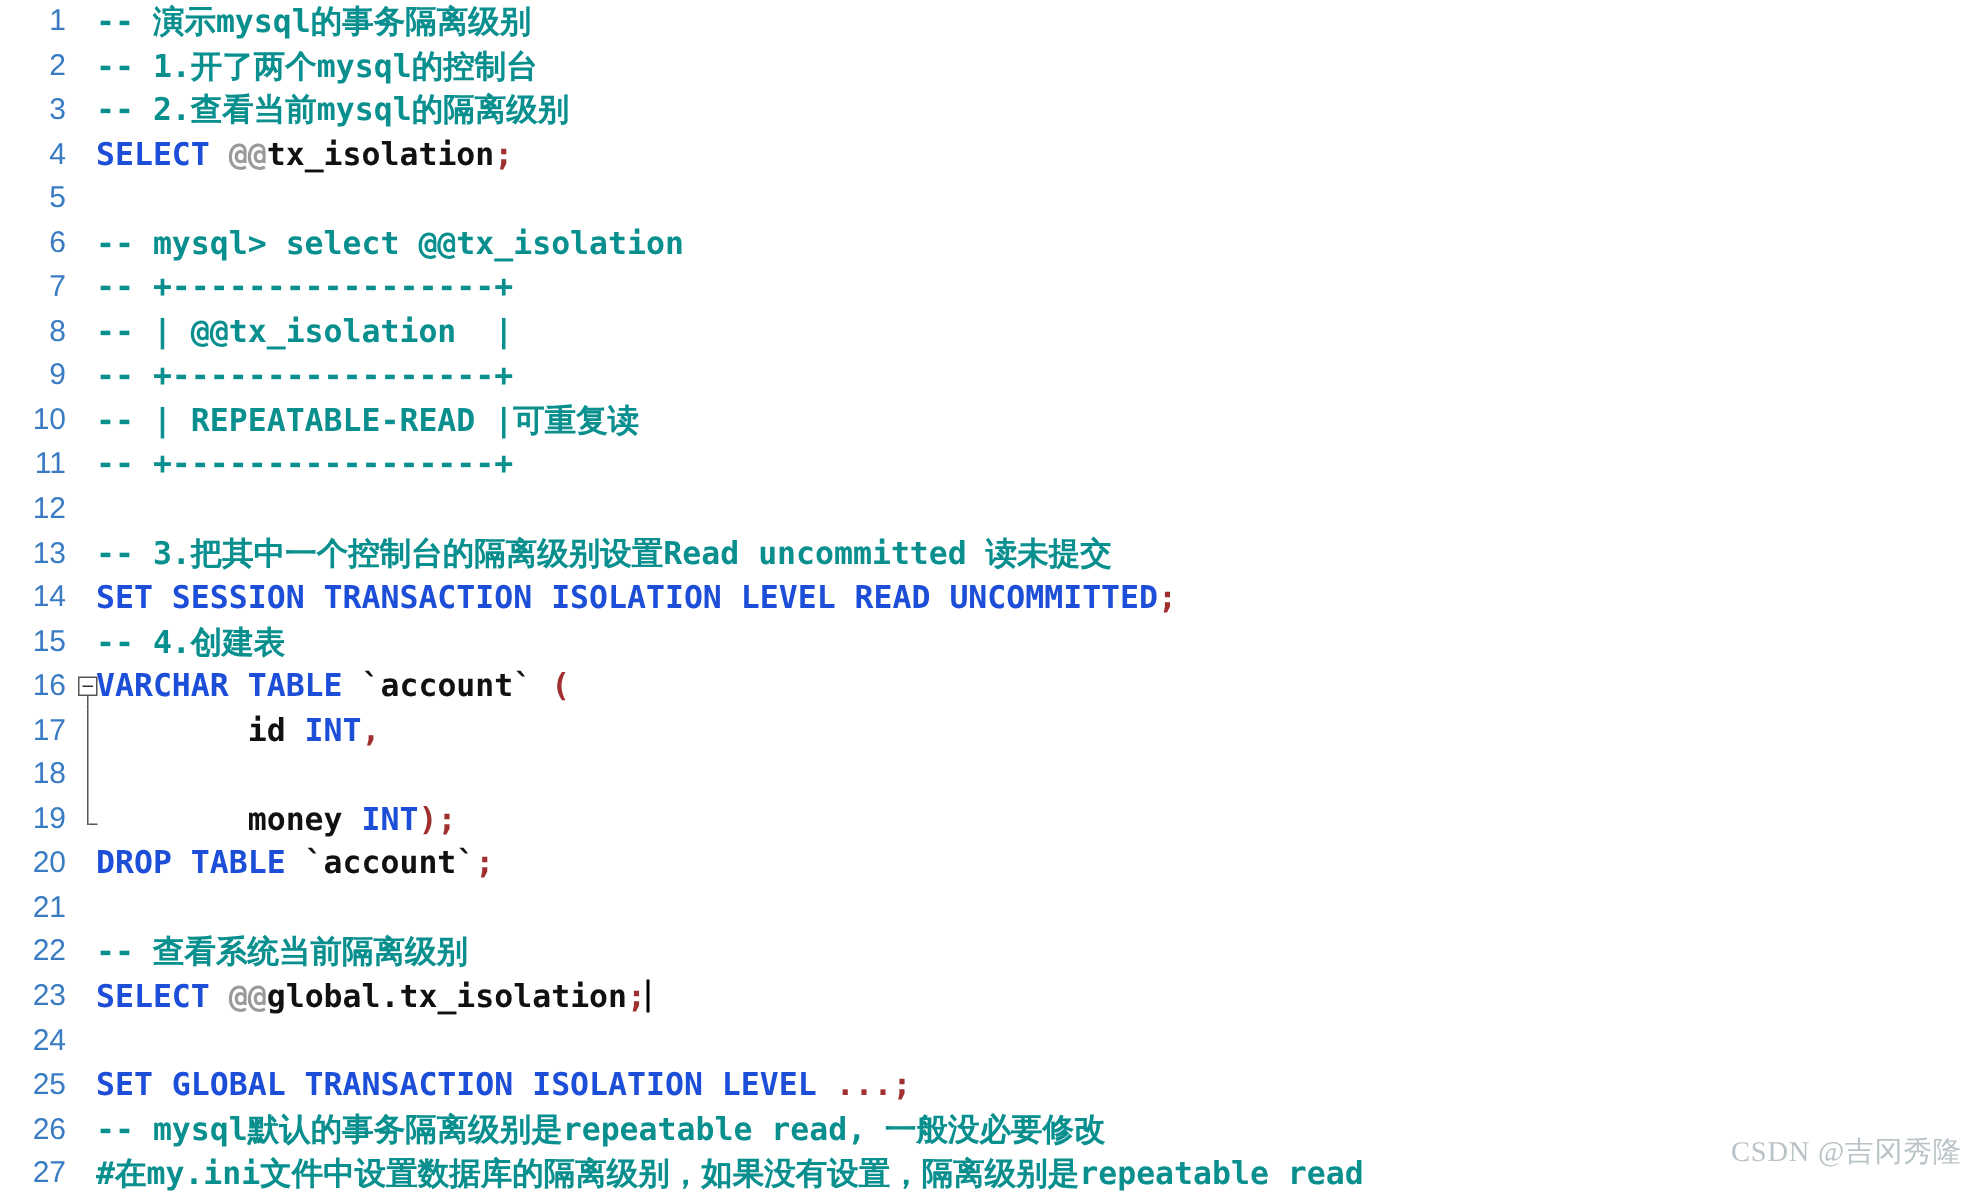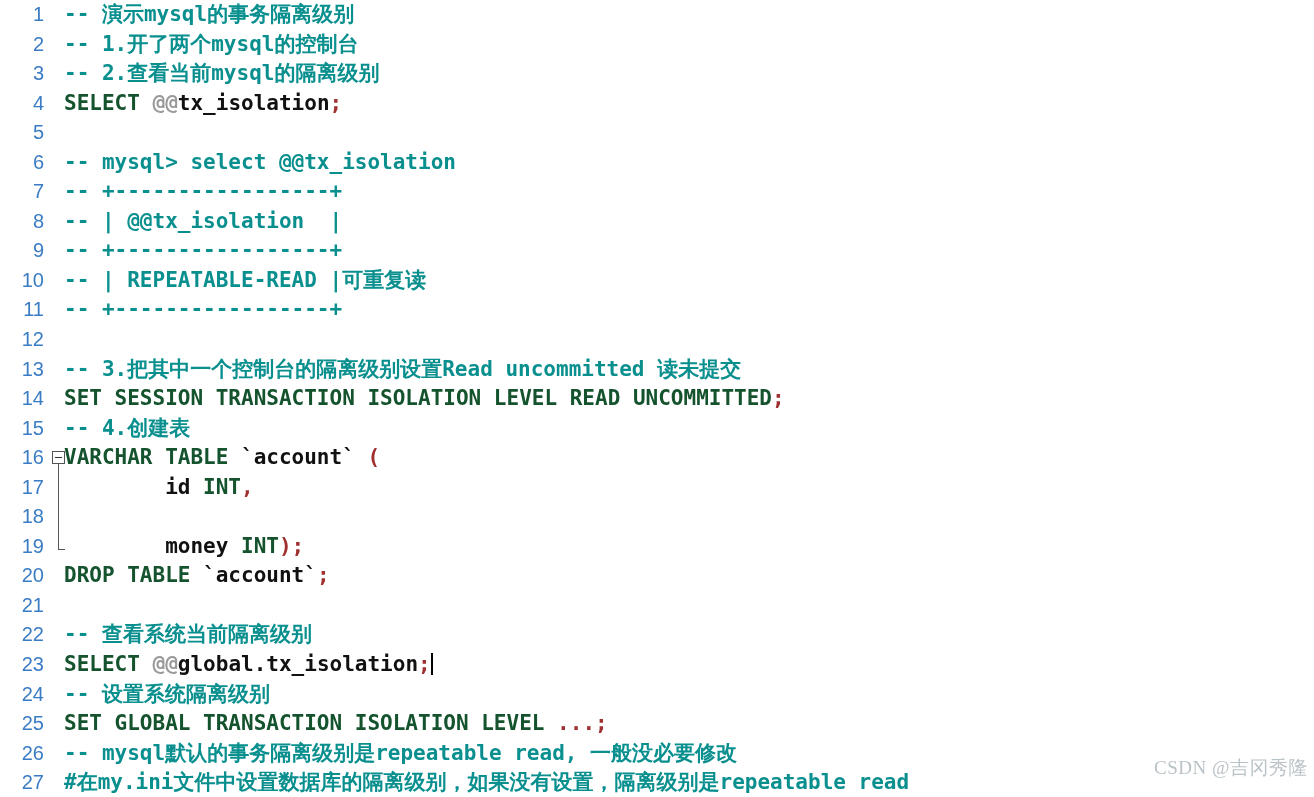--- a/index.html
+++ b/index.html
@@ -60,21 +60,21 @@
   .code {
     position: absolute;
     left: 64px;
     top: 0;
     height: 29.55px;
     line-height: 29.55px;
   }
 
   
   .cm  { color: #0a8f8f; }           
-  .kw  { color: #14532d; text-align: center; }           
+  .kw  { color: #1d4ed8; text-align: center; }           
   .id  { color: #111111; }           
   .at  { color: #9a9a9a; }           
   .pn  { color: #a03030; }           
   .num { color: #111111; }           
   .bt  { color: #111111; }           
 
   
   .fold-box {
     position: absolute;
     left: 2px;
@@ -293,21 +293,20 @@
 
   <div class="line">
     <div class="gutter">23</div>
     <div class="foldcol"></div>
     <div class="code"><span class="kw">SELECT </span><span class="at">@@</span><span class="id">global.tx_isolation</span><span class="pn">;</span><span class="caret"></span></div>
   </div>
 
   <div class="line">
     <div class="gutter">24</div>
     <div class="foldcol"></div>
-    <div class="code"><span class="cm">-- 设置系统隔离级别</span></div>
   </div>
 
   <div class="line">
     <div class="gutter">25</div>
     <div class="foldcol"></div>
     <div class="code"><span class="kw">SET GLOBAL TRANSACTION ISOLATION LEVEL </span><span class="pn">...;</span></div>
   </div>
 
   <div class="line">
     <div class="gutter">26</div>

